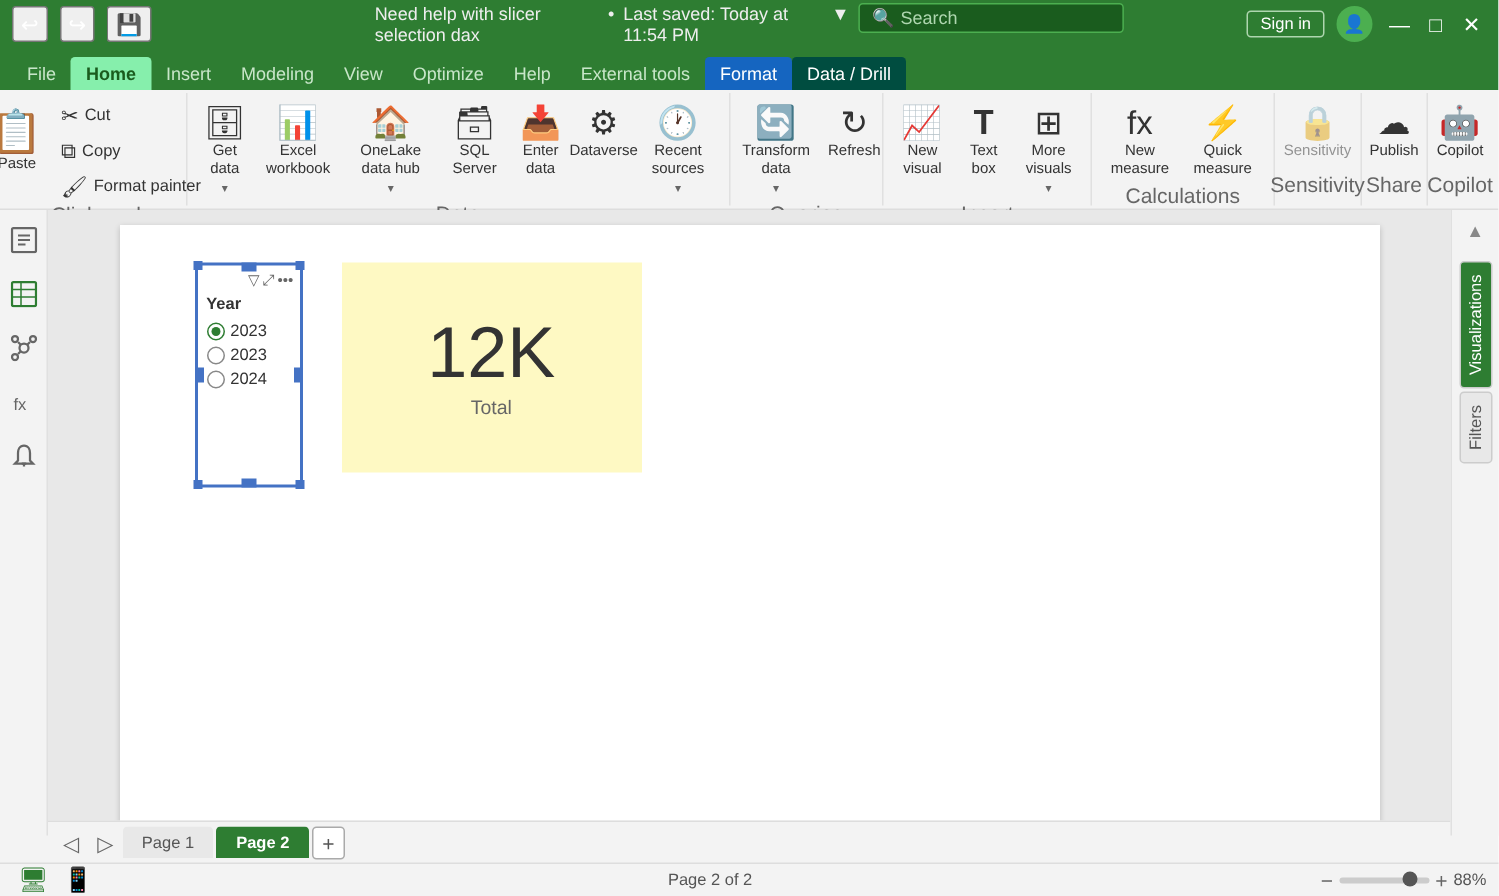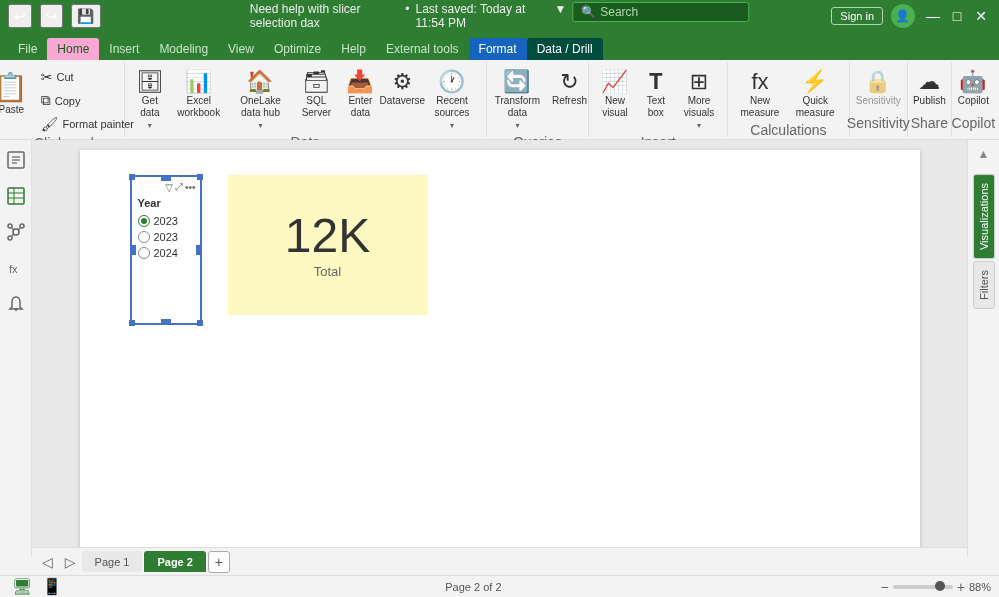--- a/index.html
+++ b/index.html
@@ -35,21 +35,21 @@
       height: 28px;
     }
     .tab-item {
       padding: 4px 10px;
       cursor: pointer;
       color: #c8e6c9;
       font-size: 12px;
       border-radius: 3px 3px 0 0;
       white-space: nowrap;
     }
-    .tab-item.active { background: #f9a8d4; color: #1a5c1e; font-weight: 400; }
+    .tab-item.active { background: #86efac; color: #1a5c1e; font-weight: 700; }
     .tab-item.highlighted { background: #1565c0; color: white; border-radius: 3px 3px 0 0; }
     .tab-item.highlighted2 { background: #004d40; color: white; border-radius: 3px 3px 0 0; }
 
     
     #ribbon {
       background: #f3f3f3;
       border-bottom: 1px solid #ddd;
       display: flex;
       align-items: stretch;
       padding: 2px 4px;

